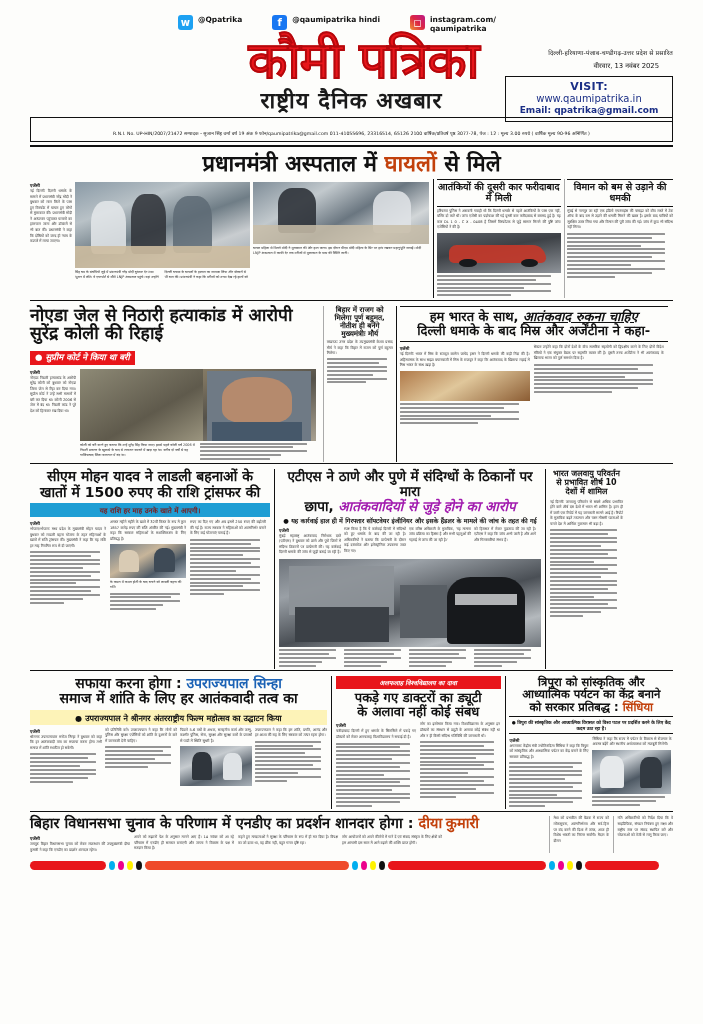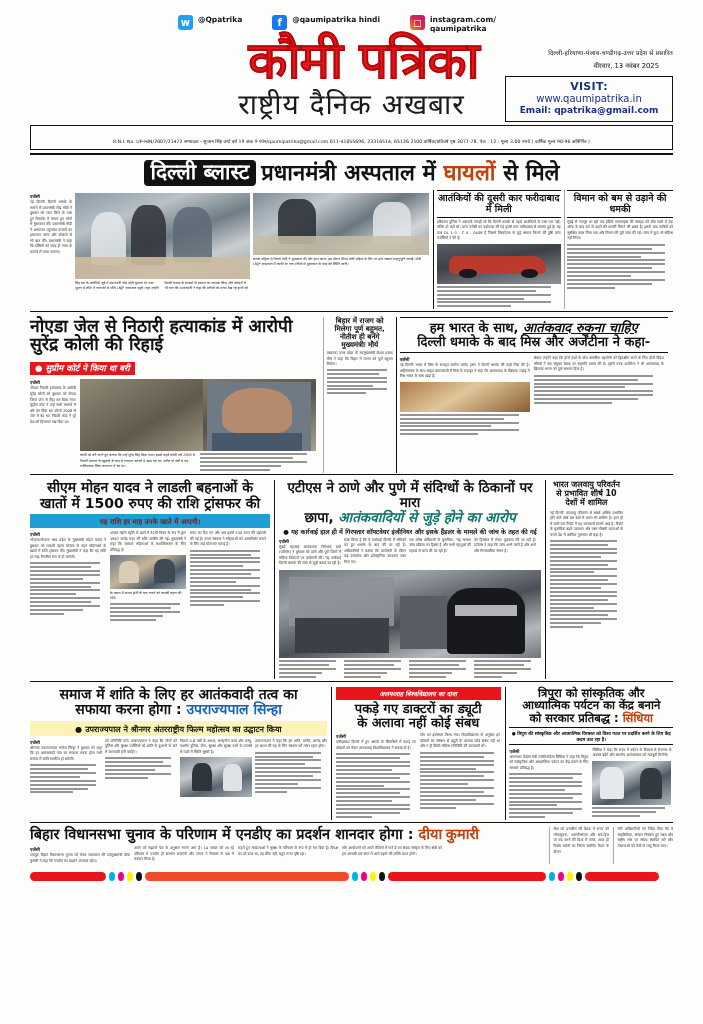--- a/index.html
+++ b/index.html
@@ -23,21 +23,21 @@
   
   .masthead-wrap{position:relative;margin-top:2px;}
   .mast-main{text-align:center;}
   .mast-title{
     font-family:"DejaVu Sans","Liberation Sans",sans-serif;
     font-size:51px;font-weight:bold;color:#e8161b;letter-spacing:-1px;
     line-height:0.98;margin:0;padding-left:24px;
     -webkit-text-stroke:0.4px #b5080c;
   }
   .mast-sub{
-    font-size:28px;font-weight:normal;color:#1a1a1a;letter-spacing:1px;
+    font-size:22px;font-weight:bold;color:#1a1a1a;letter-spacing:1px;
     margin-top:-2px;
   }
   .mast-right{
     position:absolute;right:30px;top:12px;width:168px;text-align:center;
   }
   .edition-line{font-size:6.2px;color:#111;letter-spacing:.1px;white-space:nowrap;text-align:right;}
   .date-line{font-size:6.8px;color:#111;margin-top:4px;text-align:right;padding-right:14px;}
   .visit-box{border:1.2px solid #111;margin-top:6px;padding:3px 2px 4px;}
   .visit-box .v1{font-size:11px;font-weight:bold;color:#1b2f86;letter-spacing:.3px;}
   .visit-box .v2{font-size:10px;font-weight:normal;color:#1b2f86;line-height:1.25;}
@@ -72,21 +72,21 @@
   .fakeline.s92{width:92%;}
   .fakeline.s60{width:60%;}
   .fakeline.s70{width:70%;}
   .fakeline.s45{width:45%;}
 
   .photo{background:#b9bfc4;position:relative;overflow:hidden;}
   .cap{font-size:3.4px;line-height:1.5;color:#333;}
   .hl-sm{font-size:9.5px;font-weight:bold;color:#111;line-height:1.14;text-align:center;}
   .hl-md{font-size:13px;font-weight:bold;color:#111;line-height:1.1;text-align:center;}
   .hl-lg{font-size:17.5px;font-weight:bold;color:#111;line-height:1.08;text-align:center;}
-  .hl-italic-red{font-style:italic;color:#0f766e;}
+  .hl-italic-red{font-style:italic;color:#a21caf;}
   .hl-blue{color:#1b62b5;}
   .hl-underline-italic{font-style:italic;text-decoration:underline;}
 
   .badge-red{
     display:inline-block;background:#e8161b;color:#fff;font-size:8.5px;font-weight:bold;
     font-style:italic;padding:1px 5px 2px;line-height:1.2;
   }
   .strip-blue{
     background:#1f9ed4;color:#7a1f1f;font-size:7px;font-weight:bold;text-align:center;
     padding:2.5px 2px;
@@ -143,21 +143,20 @@
     </div>
   </div>
 
   <div class="rni">
     <span>R.N.I. No. UP-HIN/2007/21472 सम्पादक - सुजान सिंह वर्मा वर्ष 19 अंक 9 फोन/qaumipatrika@gmail.com 011-41055696, 23316514, 65126 2100 वार्षिक/प्रतिवर्ष पृष्ठ 3077-78, पेज : 12 : मूल्य 3.00 रुपये ( वार्षिक मूल्य 90-96 अनिर्णित )</span>
   </div>
 
   <div class="hr-thick"></div>
 
   <div class="lead-head">
-    <span class="lead-badge">दिल्ली ब्लास्ट</span>
     <span class="lead-rest"><span>प्रधानमंत्री अस्पताल में </span><span class="lead-red">घायलों</span><span> से मिले</span></span>
   </div>
 
   <div class="row pad" style="margin-top:4px;">
 
     <div style="width:404px;">
 
       <div class="row" style="margin-top:3px;gap:3px;">
         <div style="width:42px;">
           <div class="byline">एजेंसी</div>
@@ -492,22 +491,22 @@
       </div>
     </div>
   </div>
 
   <div class="hr-thin"></div>
 
   <div class="row pad" style="margin-top:5px;">
 
     <div style="width:300px;">
       <div class="hl-md" style="font-size:14px;">
+        <div><span>सफाया करना होगा : </span><span class="hl-blue">उपराज्यपाल सिन्हा</span></div>
         <div>समाज में शांति के लिए हर आतंकवादी तत्व का</div>
-        <div><span>सफाया करना होगा : </span><span class="hl-blue">उपराज्यपाल सिन्हा</span></div>
       </div>
       <div class="kicker-yellow" style="margin-top:3px;">● उपराज्यपाल ने श्रीनगर अंतरराष्ट्रीय फिल्म महोत्सव का उद्घाटन किया</div>
       <div class="row" style="gap:3px;margin-top:3px;">
         <div style="width:72px;">
           <div class="byline">एजेंसी</div>
           <div class="body-col">श्रीनगरः उपराज्यपाल मनोज सिन्हा ने बुधवार को कहा कि हर आतंकवादी तत्व का सफाया करना होगा तभी समाज में शांति स्थापित हो सकेगी।</div>
           <div class="body-col" style="margin-top:2px;">
             <div class="fakeline s92"></div>
               <div class="fakeline s80"></div>
               <div class="fakeline s92"></div>

